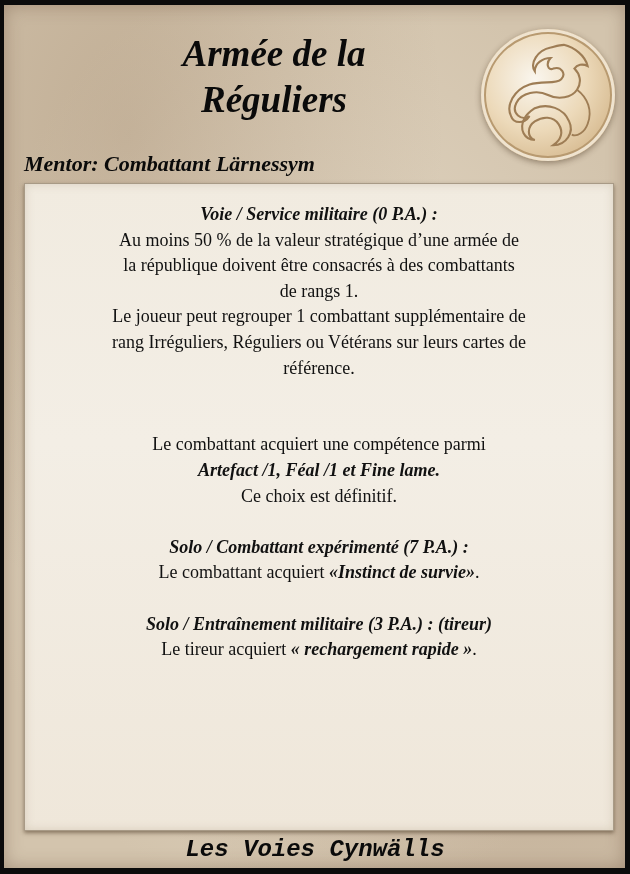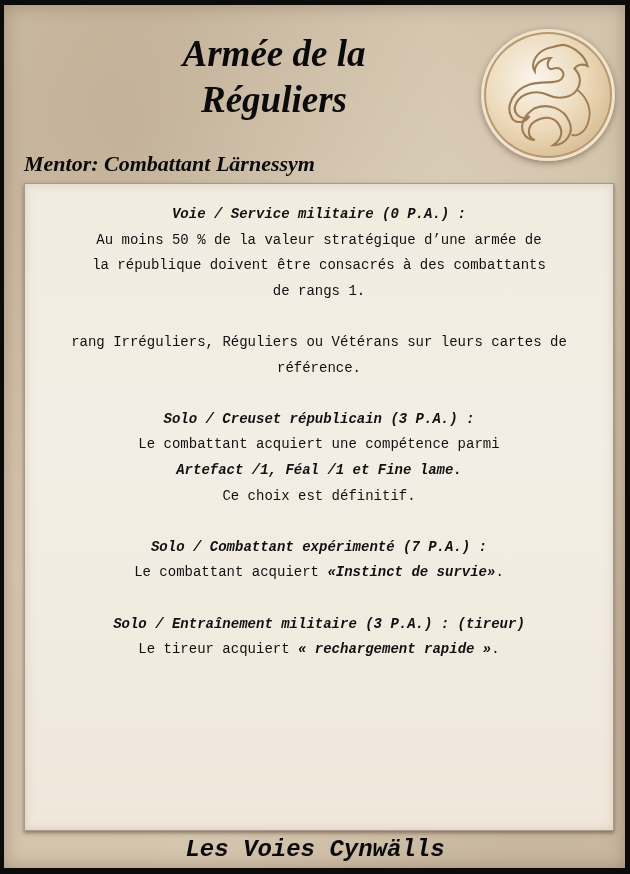--- a/index.html
+++ b/index.html
@@ -30,22 +30,22 @@
     font-size:22px; color:#0a0a0a;
   }
   .panel {
     position:absolute; left:20px; top:178px; width:588px; height:646px;
     background: linear-gradient(180deg, #f1ebe0 0%, #f3eee5 40%, #efe7da 100%);
     border:1px solid #a89a86;
     box-shadow: 0 2px 4px rgba(60,40,20,0.5), inset 0 0 10px rgba(150,130,100,0.25);
   }
   .content {
     position:absolute; left:0; right:0; top:18px;
-    text-align:center; font-family:Liberation Mono, monospace;
-    font-size:14px; line-height:25.6px; color:#111;
+    text-align:center; font-family:Liberation Serif, serif;
+    font-size:18px; line-height:25.6px; color:#111;
   }
   .content p { margin:0 0 25.6px 0; }
   .h { font-style:italic; font-weight:bold; }
   .bi { font-style:italic; font-weight:bold; }
   .footer {
     position:absolute; left:0; width:630px; top:831px; text-align:center;
     font-family:Liberation Mono, monospace; font-style:italic; font-weight:bold;
     font-size:24px; color:#0a0a0a;
   }
 </style>
@@ -68,26 +68,26 @@
 
   <div class="mentor">Mentor: Combattant Lärnessym</div>
 
   <div class="panel">
     <div class="content">
       <p>
         <span class="h">Voie / Service militaire (0 P.A.) :</span><br>
         <span>Au moins 50 % de la valeur stratégique d’une armée de</span><br>
         <span>la république doivent être consacrés à des combattants</span><br>
         <span>de rangs 1.</span><br>
-        <br>
+        <span>Le joueur peut regrouper 1 combattant supplémentaire de</span><br>
         <span>rang Irréguliers, Réguliers ou Vétérans sur leurs cartes de</span><br>
         <span>référence.</span>
       </p>
       <p>
-        <span class="h">Solo / Creuset républicain (3 P.A.) :</span><br>
+        <br>
         <span>Le combattant acquiert une compétence parmi</span><br>
         <span class="bi">Artefact /1, Féal /1 et Fine lame.</span><br>
         <span>Ce choix est définitif.</span>
       </p>
       <p>
         <span class="h">Solo / Combattant expérimenté (7 P.A.) :</span><br>
         <span>Le combattant acquiert </span><span class="bi">«Instinct de survie»</span><span>.</span>
       </p>
       <p>
         <span class="h">Solo / Entraînement militaire (3 P.A.) : (tireur)</span><br>

